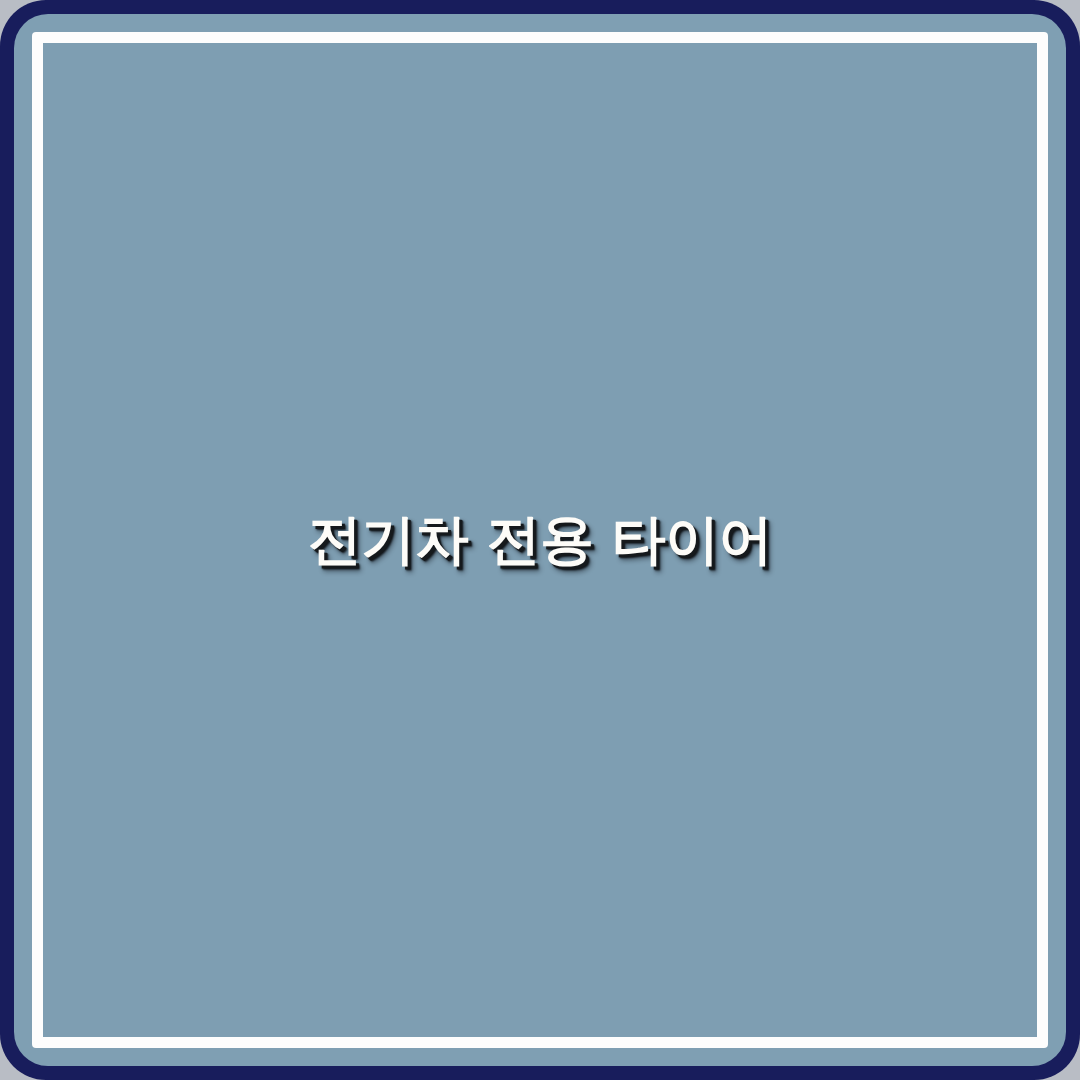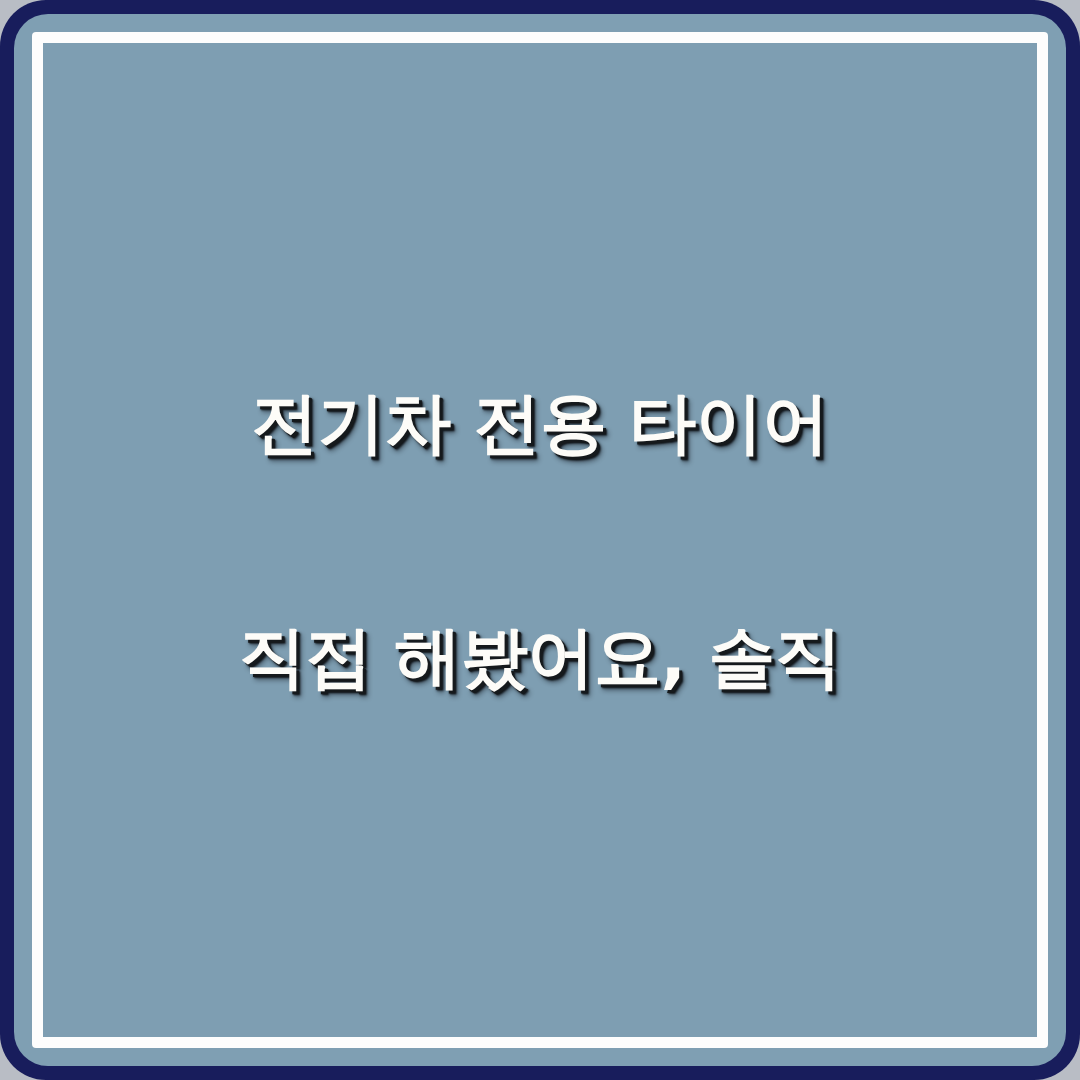--- a/index.html
+++ b/index.html
@@ -74,21 +74,21 @@
 
   
   .headline {
     width: 100%;
     padding: 0 40px;
     box-sizing: border-box;
     text-align: center;
     color: #fdfcf8;
     font-family: "DejaVu Sans", sans-serif;
     font-weight: bold;
-    font-size: 67px;
+    font-size: 54px;
     line-height: 78px;
     letter-spacing: -0.5px;
     text-shadow:
        3px 3px 0 #15191c,
        4px 4px 2px rgba(8,10,14,0.85),
        5px 6px 5px rgba(10,14,20,0.45);
     white-space: pre;
   }
   .headline-line {
     display: block;
@@ -98,20 +98,19 @@
 <body>
 
 <div class="canvas">
   <div class="navy-frame">
     <div class="blue-band">
       <div class="white-band">
         <div class="interior">
 
           <div class="headline" aria-label="전기차 전용 타이어 일반 타이어와 차이점 직접 해봤어요, 솔직">
             <span class="headline-line">전기차 전용 타이어</span>
-            <span class="headline-line">직접 해봤어요, 솔직</span>
           </div>
 
         </div>
       </div>
     </div>
   </div>
 </div>
 
 </body></html>

